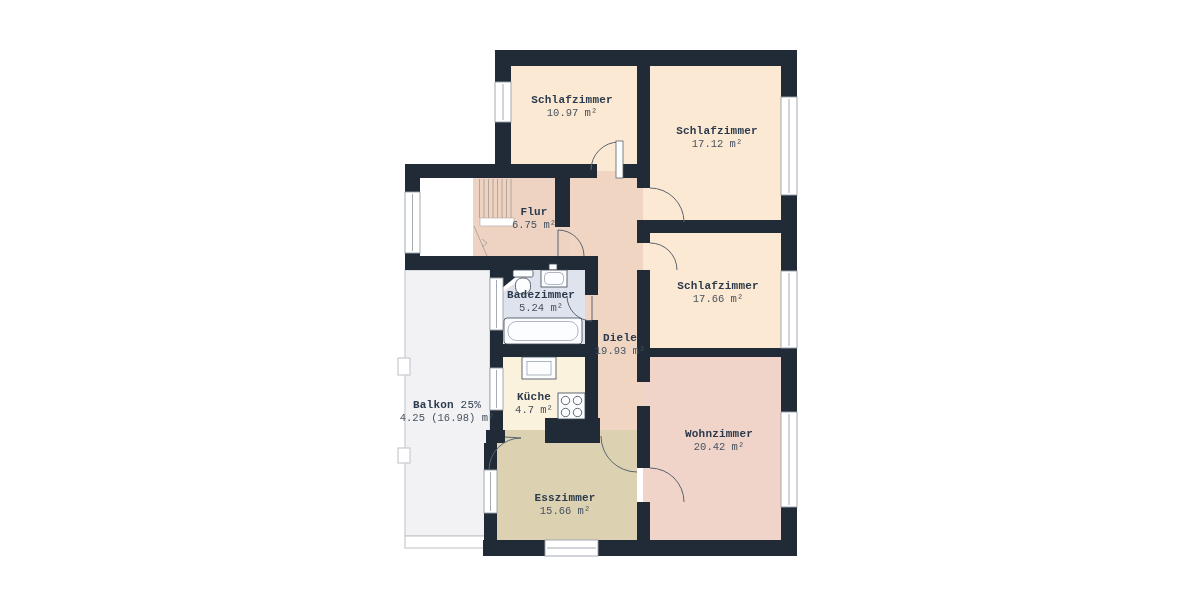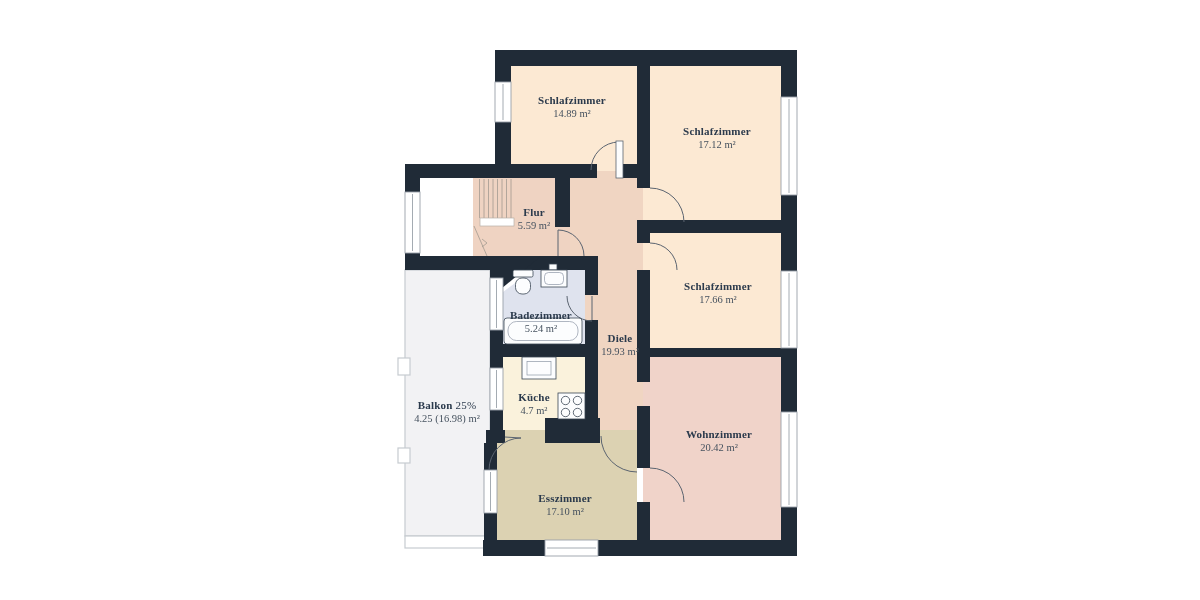--- a/index.html
+++ b/index.html
@@ -1,21 +1,21 @@
 <!DOCTYPE html>
 <html><head>
 <meta charset="utf-8">
 <style>
   html,body{margin:0;padding:0;background:#ffffff;}
   .stage{
     position:relative;
     width:1200px;height:600px;
     background:#ffffff;
     overflow:hidden;
-    font-family:Liberation Serif, serif;
+    font-family:Liberation Mono, monospace;
   }
   .plan-svg{position:absolute;left:0;top:0;}
   .labels{position:absolute;left:0;top:0;width:100%;height:100%;pointer-events:none;}
   .room-label{
     position:absolute;
     transform:translateX(-50%);
     text-align:center;
     white-space:nowrap;
     line-height:1.3;
   }
@@ -199,35 +199,35 @@
       <g>
         <path d="M521,438 A32,32 0 0 0 489,470"></path>
           <line x1="505" y1="437" x2="521" y2="438"></line>
       </g>
     </g>
   </svg>
 
   <div class="labels">
     <div class="room-label" style="left:572px;top:93px">
       <div class="rn"><span>Schlafzimmer</span></div>
-      <div class="ra">14.89 m²</div>
+      <div class="ra">10.97 m²</div>
     </div>
     <div class="room-label" style="left:717px;top:124px">
       <div class="rn"><span>Schlafzimmer</span></div>
       <div class="ra">17.12 m²</div>
     </div>
     <div class="room-label" style="left:534px;top:205px">
       <div class="rn"><span>Flur</span></div>
-      <div class="ra">5.59 m²</div>
+      <div class="ra">6.75 m²</div>
     </div>
     <div class="room-label" style="left:718px;top:279px">
       <div class="rn"><span>Schlafzimmer</span></div>
       <div class="ra">17.66 m²</div>
     </div>
-    <div class="room-label" style="left:541px;top:308px">
+    <div class="room-label" style="left:541px;top:288px">
       <div class="rn"><span>Badezimmer</span></div>
       <div class="ra">5.24 m²</div>
     </div>
     <div class="room-label" style="left:620px;top:331px">
       <div class="rn"><span>Diele</span></div>
       <div class="ra">19.93 m²</div>
     </div>
     <div class="room-label" style="left:534px;top:390px">
       <div class="rn"><span>Küche</span></div>
       <div class="ra">4.7 m²</div>
@@ -235,16 +235,16 @@
     <div class="room-label" style="left:447px;top:398px">
       <div class="rn"><span>Balkon</span> <span class="suffix">25%</span></div>
       <div class="ra">4.25 (16.98) m²</div>
     </div>
     <div class="room-label" style="left:719px;top:427px">
       <div class="rn"><span>Wohnzimmer</span></div>
       <div class="ra">20.42 m²</div>
     </div>
     <div class="room-label" style="left:565px;top:491px">
       <div class="rn"><span>Esszimmer</span></div>
-      <div class="ra">17.10 m²</div>
+      <div class="ra">15.66 m²</div>
     </div>
   </div>
 </div>
 
 </body></html>

